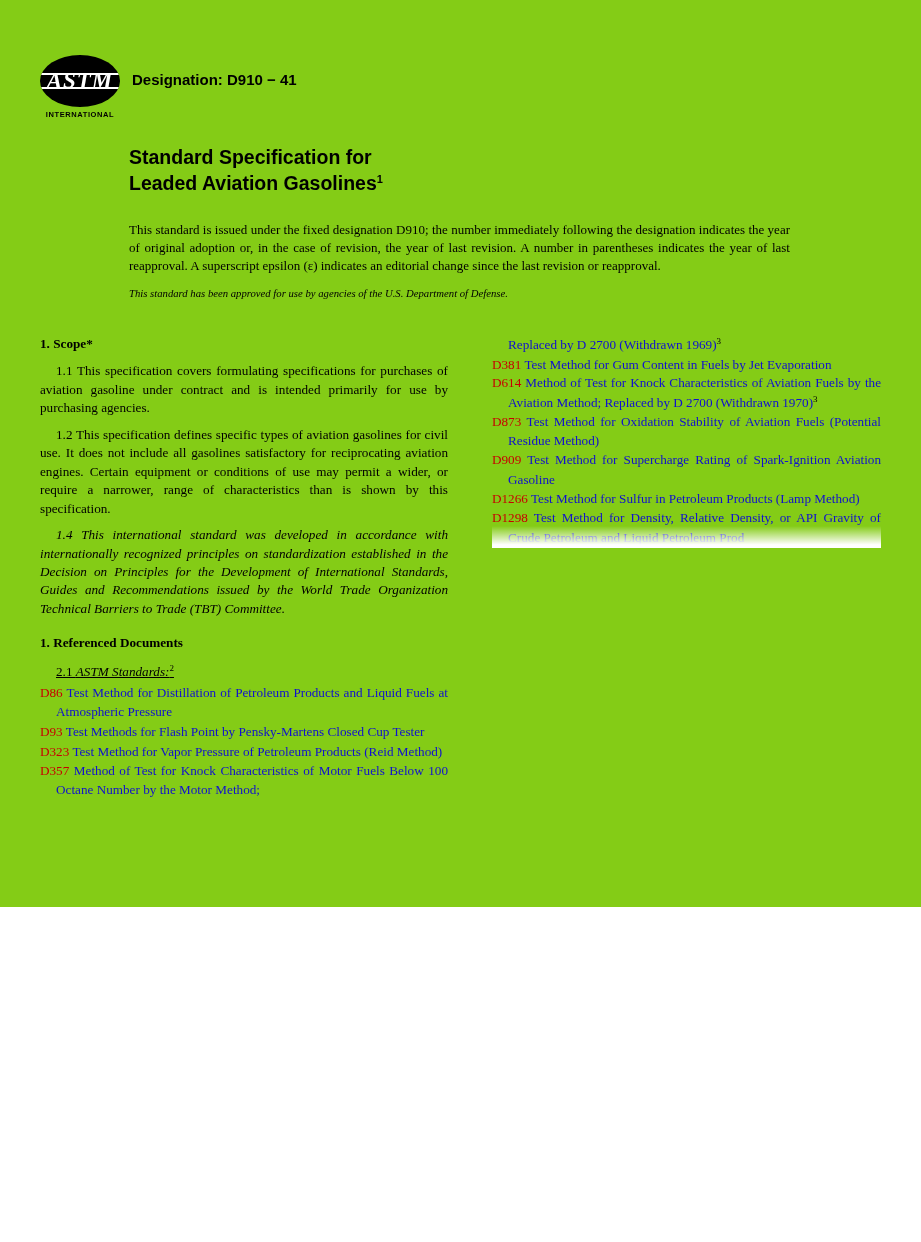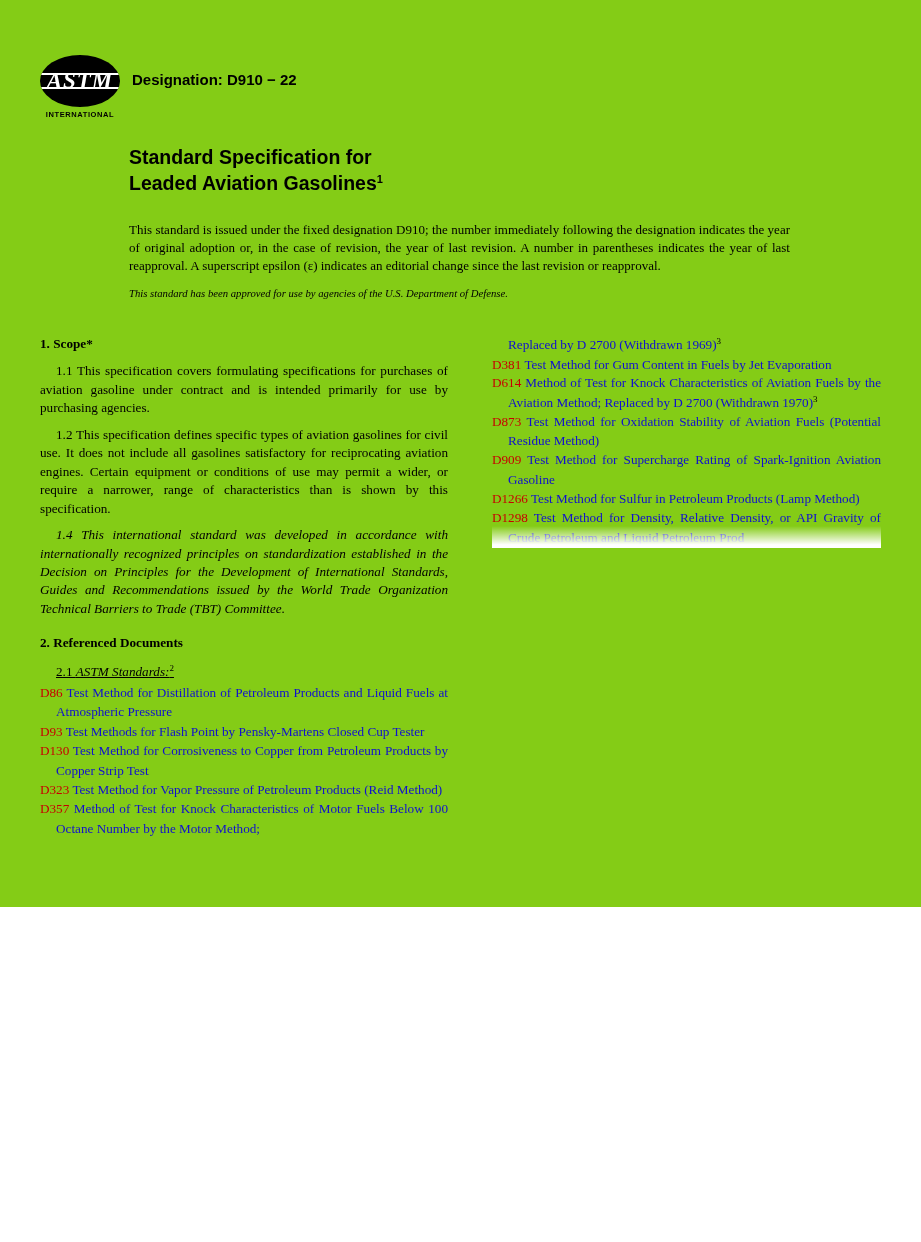--- a/index.html
+++ b/index.html
@@ -112,46 +112,45 @@
 <div class="page">
   <div class="inner">
 
     <div class="header-row">
       <div class="logo">
         <div class="logo-oval">
           <span class="logo-text">ASTM</span>
         </div>
         <div class="logo-sub">INTERNATIONAL</div>
       </div>
-      <div class="designation">Designation: D910 − 22</div>
+      <div class="designation">Designation: D910 − 41</div>
     </div>
 
     <h1 class="doc-title">
       <span>Standard Specification for</span><br>
       <span>Leaded Aviation Gasolines</span><sup class="title-sup">1</sup>
     </h1>
 
     <div class="issued-note">This standard is issued under the fixed designation D910; the number immediately following the designation indicates the year of original adoption or, in the case of revision, the year of last revision. A number in parentheses indicates the year of last reapproval. A superscript epsilon (ε) indicates an editorial change since the last revision or reapproval.</div>
     <div class="dod-note">This standard has been approved for use by agencies of the U.S. Department of Defense.</div>
 
     <div class="columns body-text">
 
       <div class="col-left">
         <h2 class="sec-heading">1. Scope*</h2>
         <p class="para">1.1 This specification covers formulating specifications for purchases of aviation gasoline under contract and is intended primarily for use by purchasing agencies.</p>
         <p class="para">1.2 This specification defines specific types of aviation gasolines for civil use. It does not include all gasolines satisfactory for reciprocating aviation engines. Certain equipment or conditions of use may permit a wider, or require a narrower, range of characteristics than is shown by this specification.</p>
         <p class="para italic">1.4 This international standard was developed in accordance with internationally recognized principles on standardization established in the Decision on Principles for the Development of International Standards, Guides and Recommendations issued by the World Trade Organization Technical Barriers to Trade (TBT) Committee.</p>
 
-        <h2 class="sec-heading second">2. Referenced Documents</h2>
+        <h2 class="sec-heading second">1. Referenced Documents</h2>
         <p class="refs-intro"><span>2.1 </span><span class="it">ASTM Standards:</span><sup class="fn">2</sup></p>
 
         <ul class="ref-list">
             <li class="ref-item"><span class="ref-code">D86</span> <span class="ref-text">Test Method for Distillation of Petroleum Products and Liquid Fuels at Atmospheric Pressure</span><sup class="fn"></sup></li>
             <li class="ref-item"><span class="ref-code">D93</span> <span class="ref-text">Test Methods for Flash Point by Pensky-Martens Closed Cup Tester</span><sup class="fn"></sup></li>
-            <li class="ref-item"><span class="ref-code">D130</span> <span class="ref-text">Test Method for Corrosiveness to Copper from Petroleum Products by Copper Strip Test</span><sup class="fn"></sup></li>
             <li class="ref-item"><span class="ref-code">D323</span> <span class="ref-text">Test Method for Vapor Pressure of Petroleum Products (Reid Method)</span><sup class="fn"></sup></li>
             <li class="ref-item"><span class="ref-code">D357</span> <span class="ref-text">Method of Test for Knock Characteristics of Motor Fuels Below 100 Octane Number by the Motor Method;</span><sup class="fn"></sup></li>
           </ul>
       </div>
 
       <div class="col-gap"></div>
 
       <div class="col-right">
         <div class="right-refs-wrap">
           <div class="ref-cont"><span class="ref-text">Replaced by D 2700 (Withdrawn 1969)</span><sup class="fn">3</sup></div>

